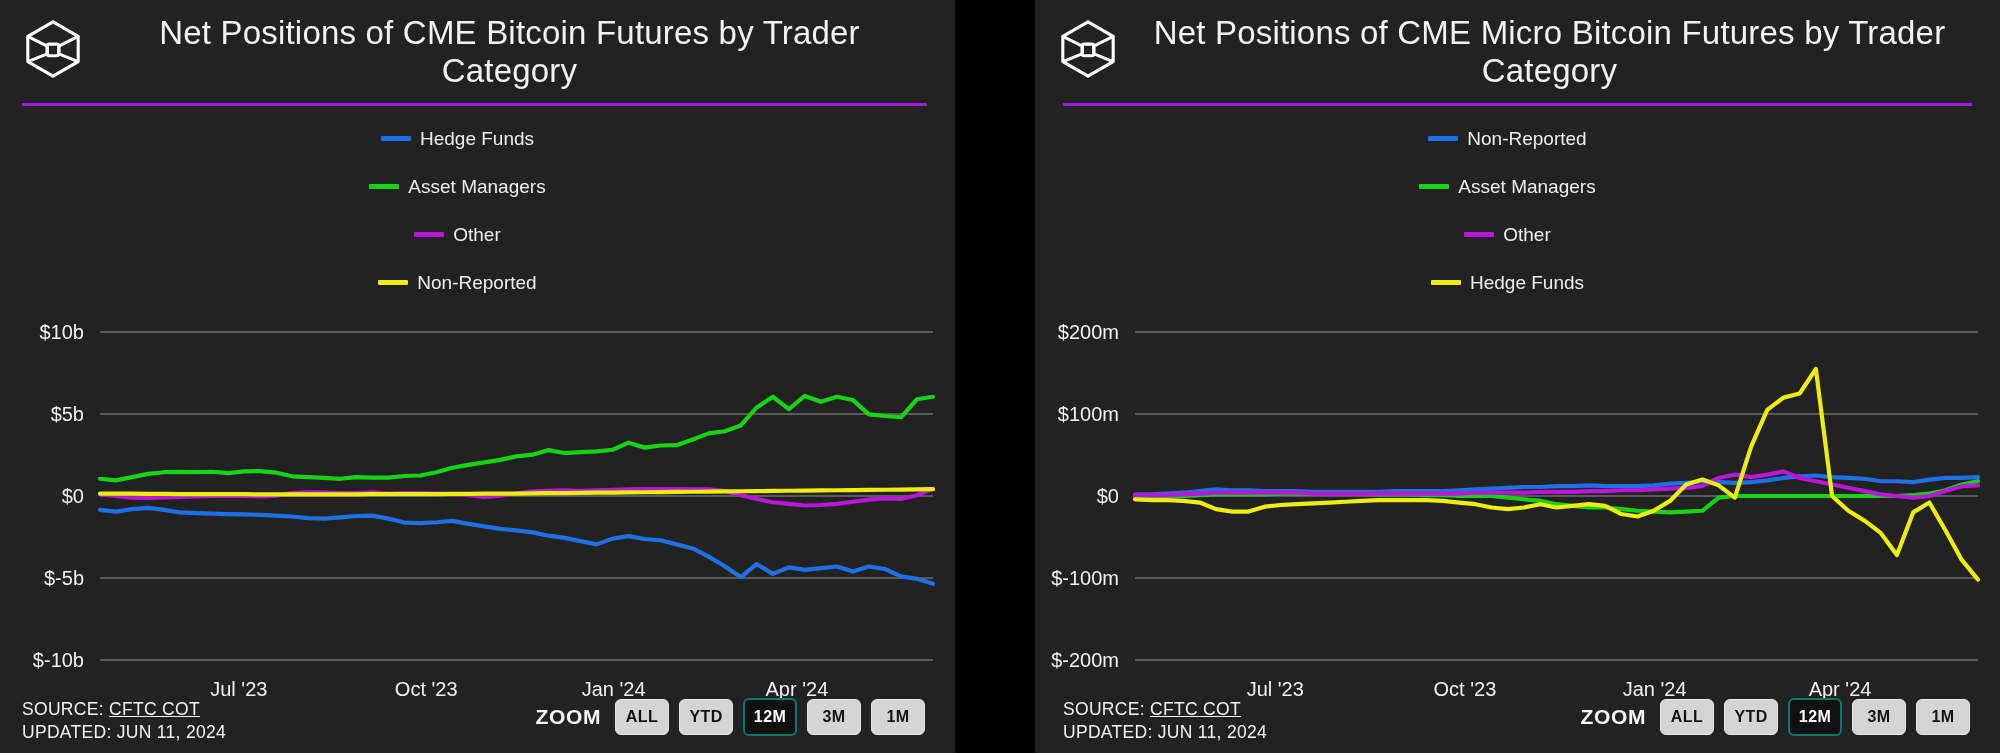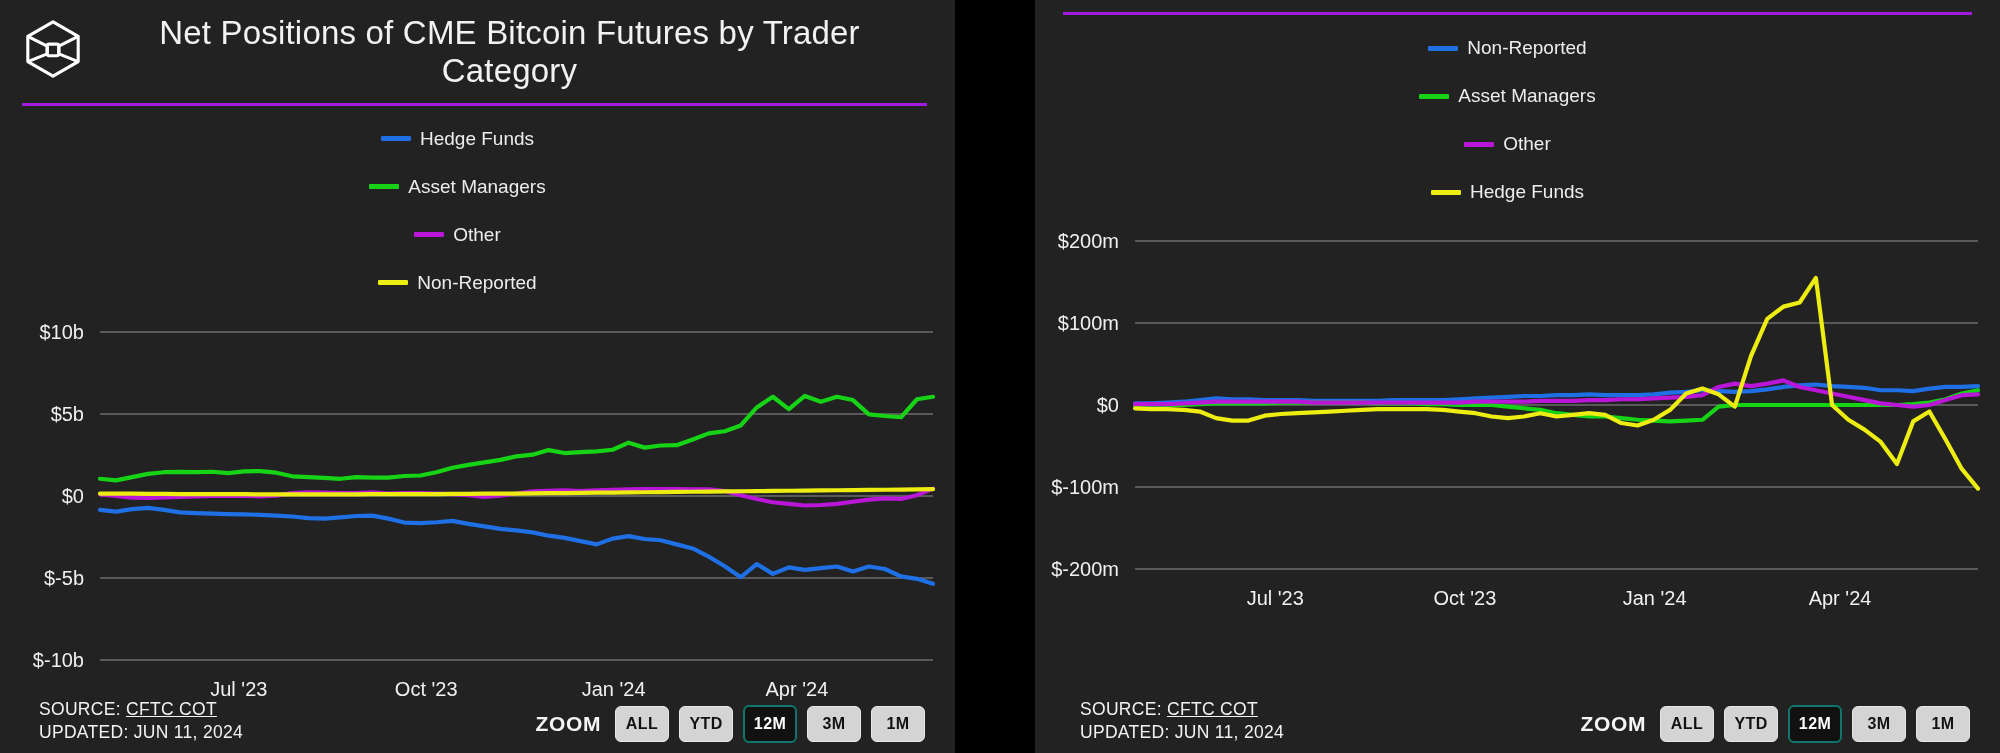--- a/index.html
+++ b/index.html
@@ -70,23 +70,23 @@
   .chart-svg { display: block; }
 
   .ylabel { fill: #f0f0f0; font-size: 20px; text-anchor: end; font-family: "Liberation Sans", sans-serif; }
   .xlabel { fill: #f0f0f0; font-size: 20px; text-anchor: middle; font-family: "Liberation Sans", sans-serif; }
   .gridline { stroke: #6d6d6d; stroke-width: 1.3; }
   .series { fill: none; stroke-width: 4.2; stroke-linejoin: round; stroke-linecap: round; }
 
   
   .footer {
     position: absolute;
-    left: 17px; right: 0; bottom: 10px;
-    display: flex;
-    align-items: flex-end;
+    left: 0; right: 0; bottom: 10px;
+    display: flex;
+    align-items: flex-start;
     padding: 0 30px 0 22px;
   }
   .panel-right .footer { padding-left: 28px; }
   .source-block {
     color: #f2f2f2;
     font-size: 17.5px;
     line-height: 1.28;
     letter-spacing: .3px;
   }
   .source-link { text-decoration: underline; color: #f2f2f2; }
@@ -199,20 +199,33 @@
         <button class="zbtn active">12M</button>
         <button class="zbtn">3M</button>
         <button class="zbtn">1M</button>
       </div>
     </div>
   </div>
 
   <div class="gap"></div>
 
   <div class="panel panel-right">
+    <div class="header">
+      <span class="logo">
+        <svg viewBox="0 0 64 64" width="62" height="62">
+          <g fill="none" stroke="#ffffff" stroke-width="3.2" stroke-linejoin="round">
+            <path d="M32 4 L58 19 L58 45 L32 60 L6 45 L6 19 Z"></path>
+            <path d="M6 19 L26 29 L26 37 L6 45"></path>
+            <path d="M58 19 L38 29 L38 37 L58 45"></path>
+            <rect x="26" y="27" width="12" height="12" rx="2"></rect>
+          </g>
+        </svg>
+      </span>
+      <div class="title">Net Positions of CME Micro Bitcoin Futures by Trader Category</div>
+    </div>
     <div class="rule"></div>
 
     <div class="legend">
       <div class="legend-item">
         <span class="legend-swatch" style="background:#1f6fe5"></span>
         <span class="legend-label">Non-Reported</span>
       </div>
       <div class="legend-item">
         <span class="legend-swatch" style="background:#16d316"></span>
         <span class="legend-label">Asset Managers</span>

